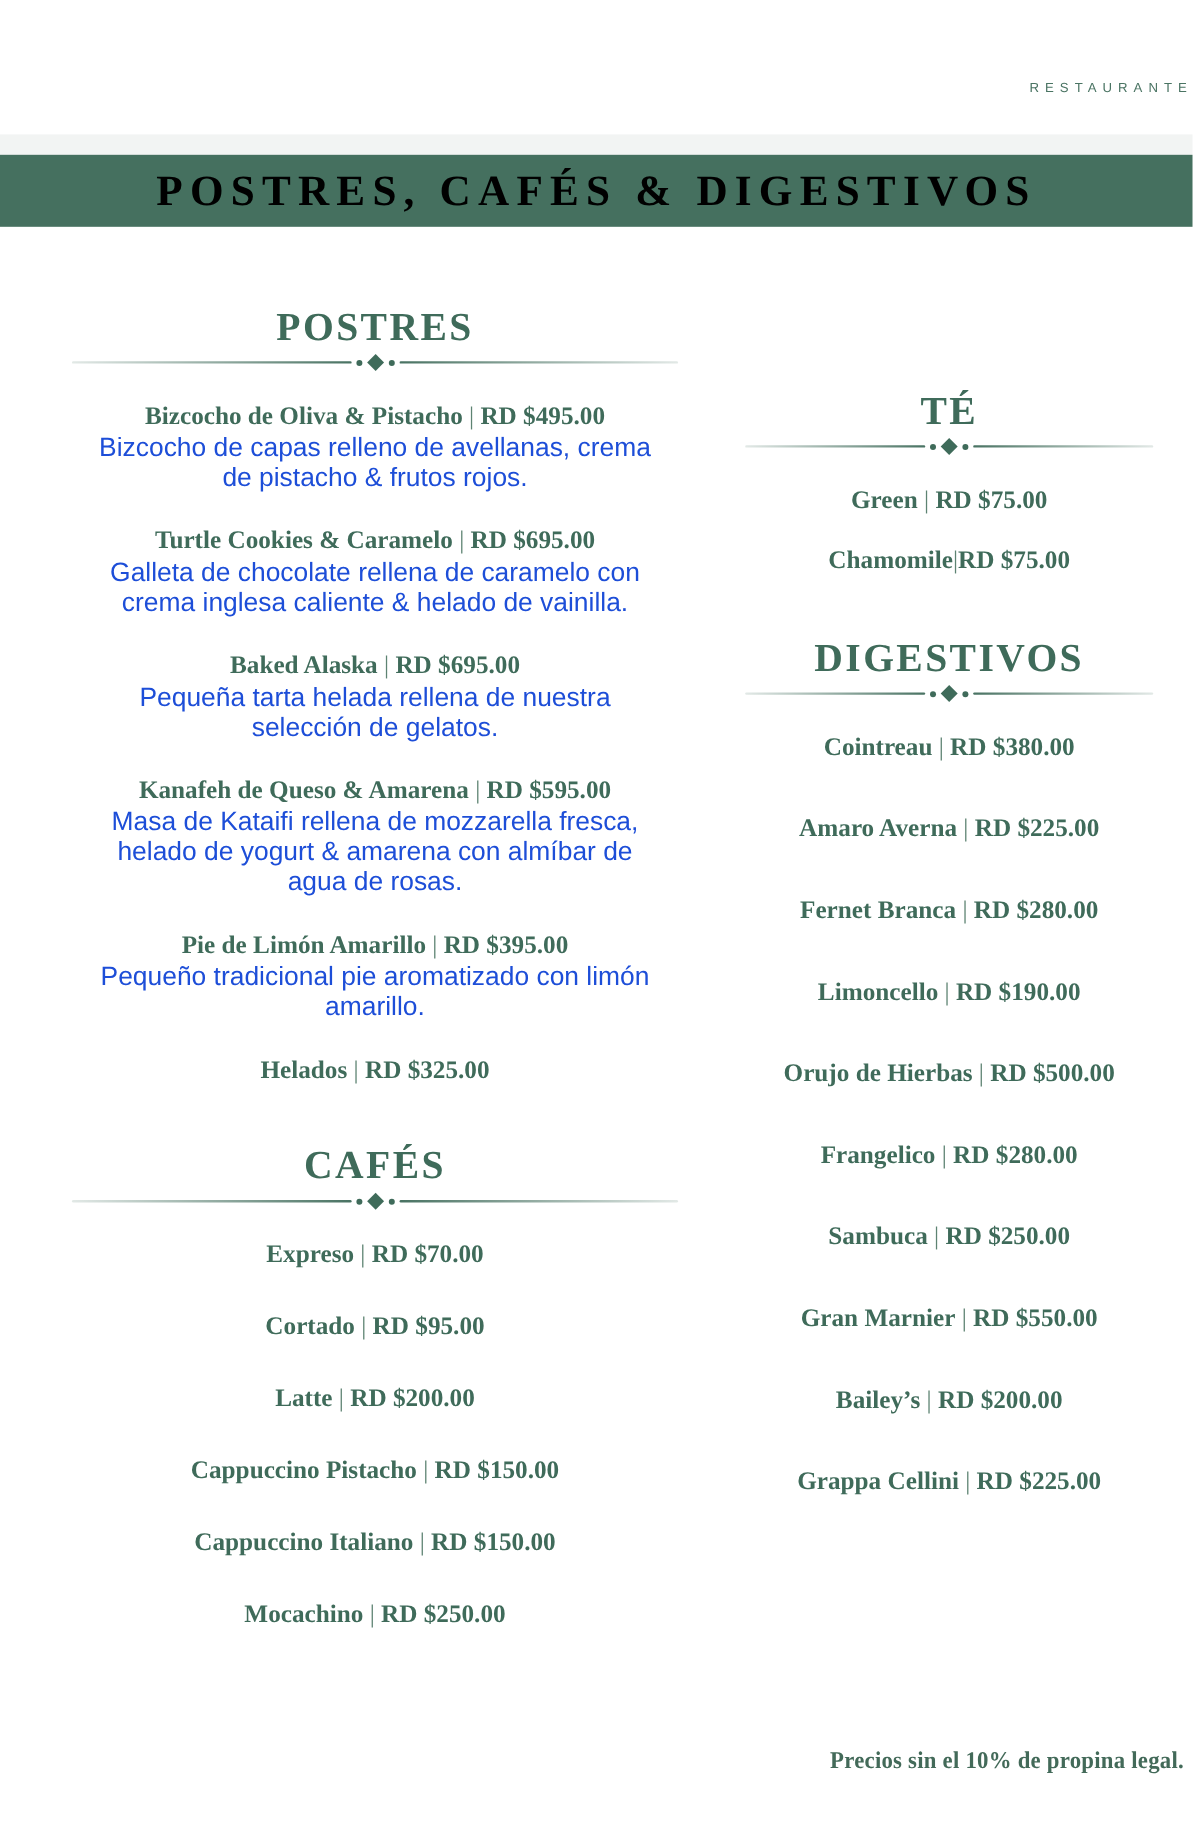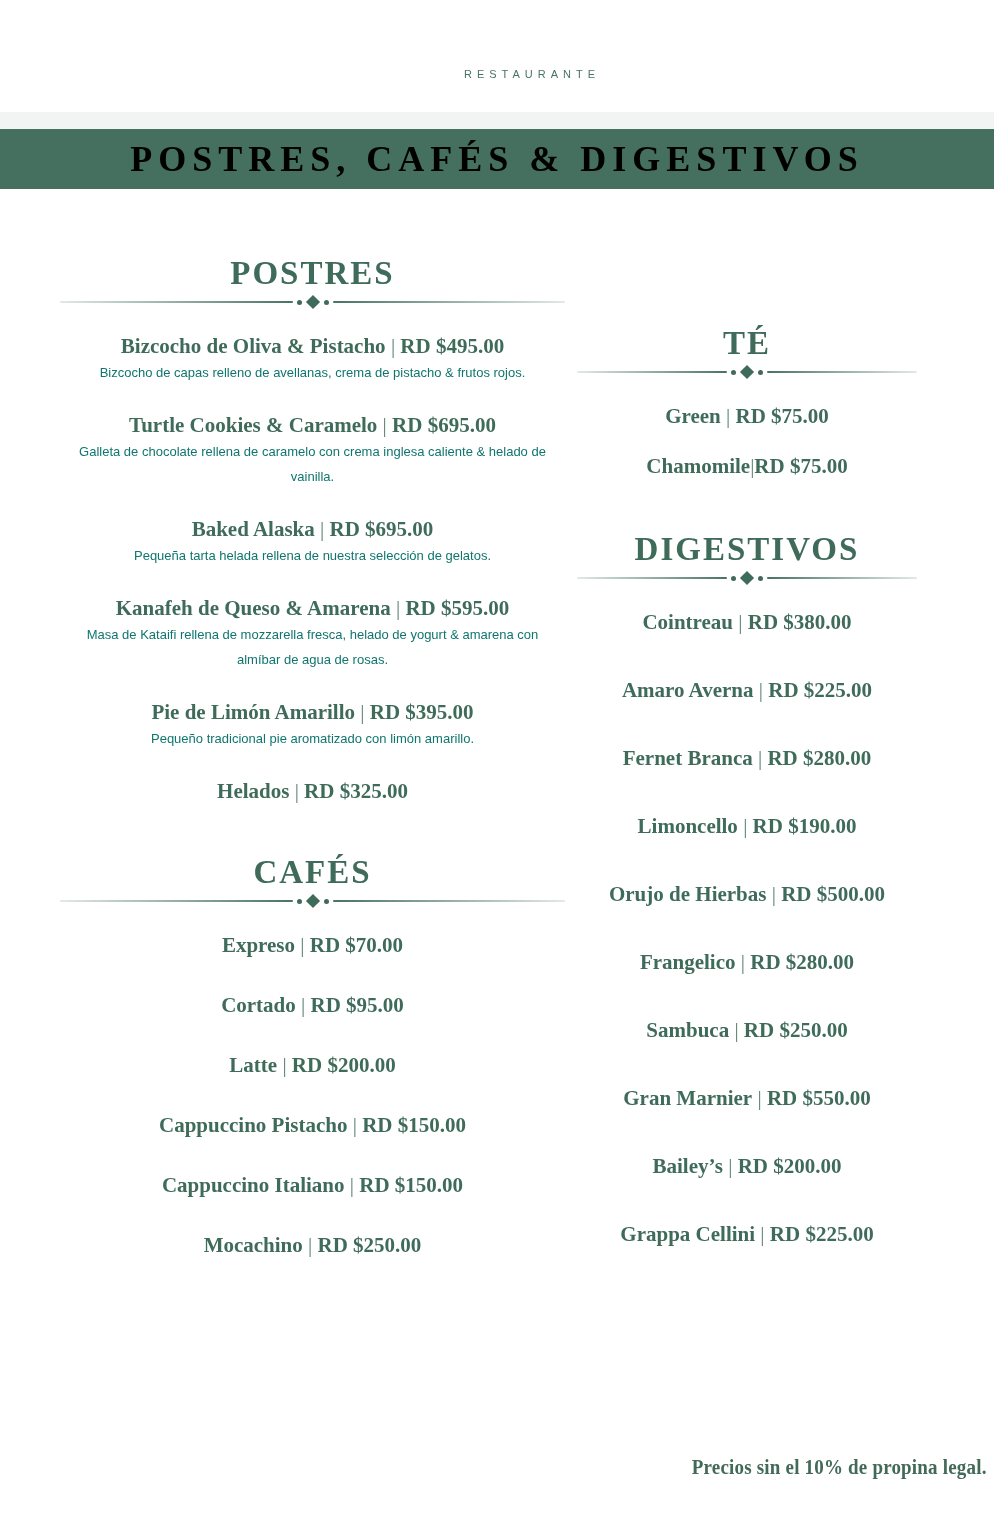--- a/index.html
+++ b/index.html
@@ -18,36 +18,36 @@
   .logo { padding-top: 66px; text-align: center; }
   .logo-year-row { position: relative; display: inline-block; line-height: 0.95; }
   .logo-year {
     font-family: "Liberation Serif", "DejaVu Serif", serif;
     font-size: 76px; font-weight: 500; color: #4a7463; letter-spacing: -2px;
   }
   .logo-tree { position: absolute; right: -14px; top: 6px; width: 34px; height: 42px; }
   .logo-subtitle {
     font-family: "Liberation Sans", sans-serif;
     font-size: 11px; letter-spacing: 5px; color: #4a7463;
-    margin-top: 2px; padding-left: 70px;
+    margin-top: 2px; padding-left: 70px; text-align: right;
   }
 
   
   .banner-top-strip { margin-top: 32px; height: 17px; background: #f2f4f3; }
   .banner {
     height: 60px; background: #45705f;
     display: flex; align-items: center; justify-content: center;
   }
   .banner-title {
     color: #000000; font-size: 36px; font-weight: 600;
     letter-spacing: 6px; font-family: "Liberation Serif", "DejaVu Serif", serif;
   }
 
   
-  .columns { display: flex; margin-top: 68px; }
+  .columns { display: flex; margin-top: 68px; gap: 44px; }
   .col-left  { width: 505px; margin-left: 60px; }
   .col-right { width: 340px; margin-left: 12px; padding-top: 70px; }
 
   
   .menu-section { text-align: center; }
   .section-title {
     font-size: 33px; font-weight: 700; color: #3f6b5a;
     letter-spacing: 2px; line-height: 1;
   }
   .divider { display: flex; align-items: center; justify-content: center; gap: 4px; margin-top: 7px; }
@@ -62,21 +62,21 @@
   .items-spread .menu-item { margin-bottom: 34px; }
   .items-tea .menu-item { margin-bottom: 24px; }
   .items-wide .menu-item { margin-bottom: 42px; }
 
   .item-line {
     font-size: 21px; font-weight: 700; color: #3f6b5a; line-height: 26px;
   }
   .item-sep { font-weight: 400; color: #5d8372; }
   .item-desc {
     font-family: "Liberation Sans", sans-serif;
-    font-size: 13px; color: #0f766e; line-height: 25px;
+    font-size: 22px; color: #1d4ed8; line-height: 25px;
     max-width: 478px; margin: 1px auto 0 auto;
   }
   .item-desc:empty { display: none; }
 
   .section-cafes { margin-top: 52px; }
   .section-digestivos { margin-top: 54px; }
 
   
   .footer {
     position: absolute; left: 0; top: 1456px; width: 100%;

